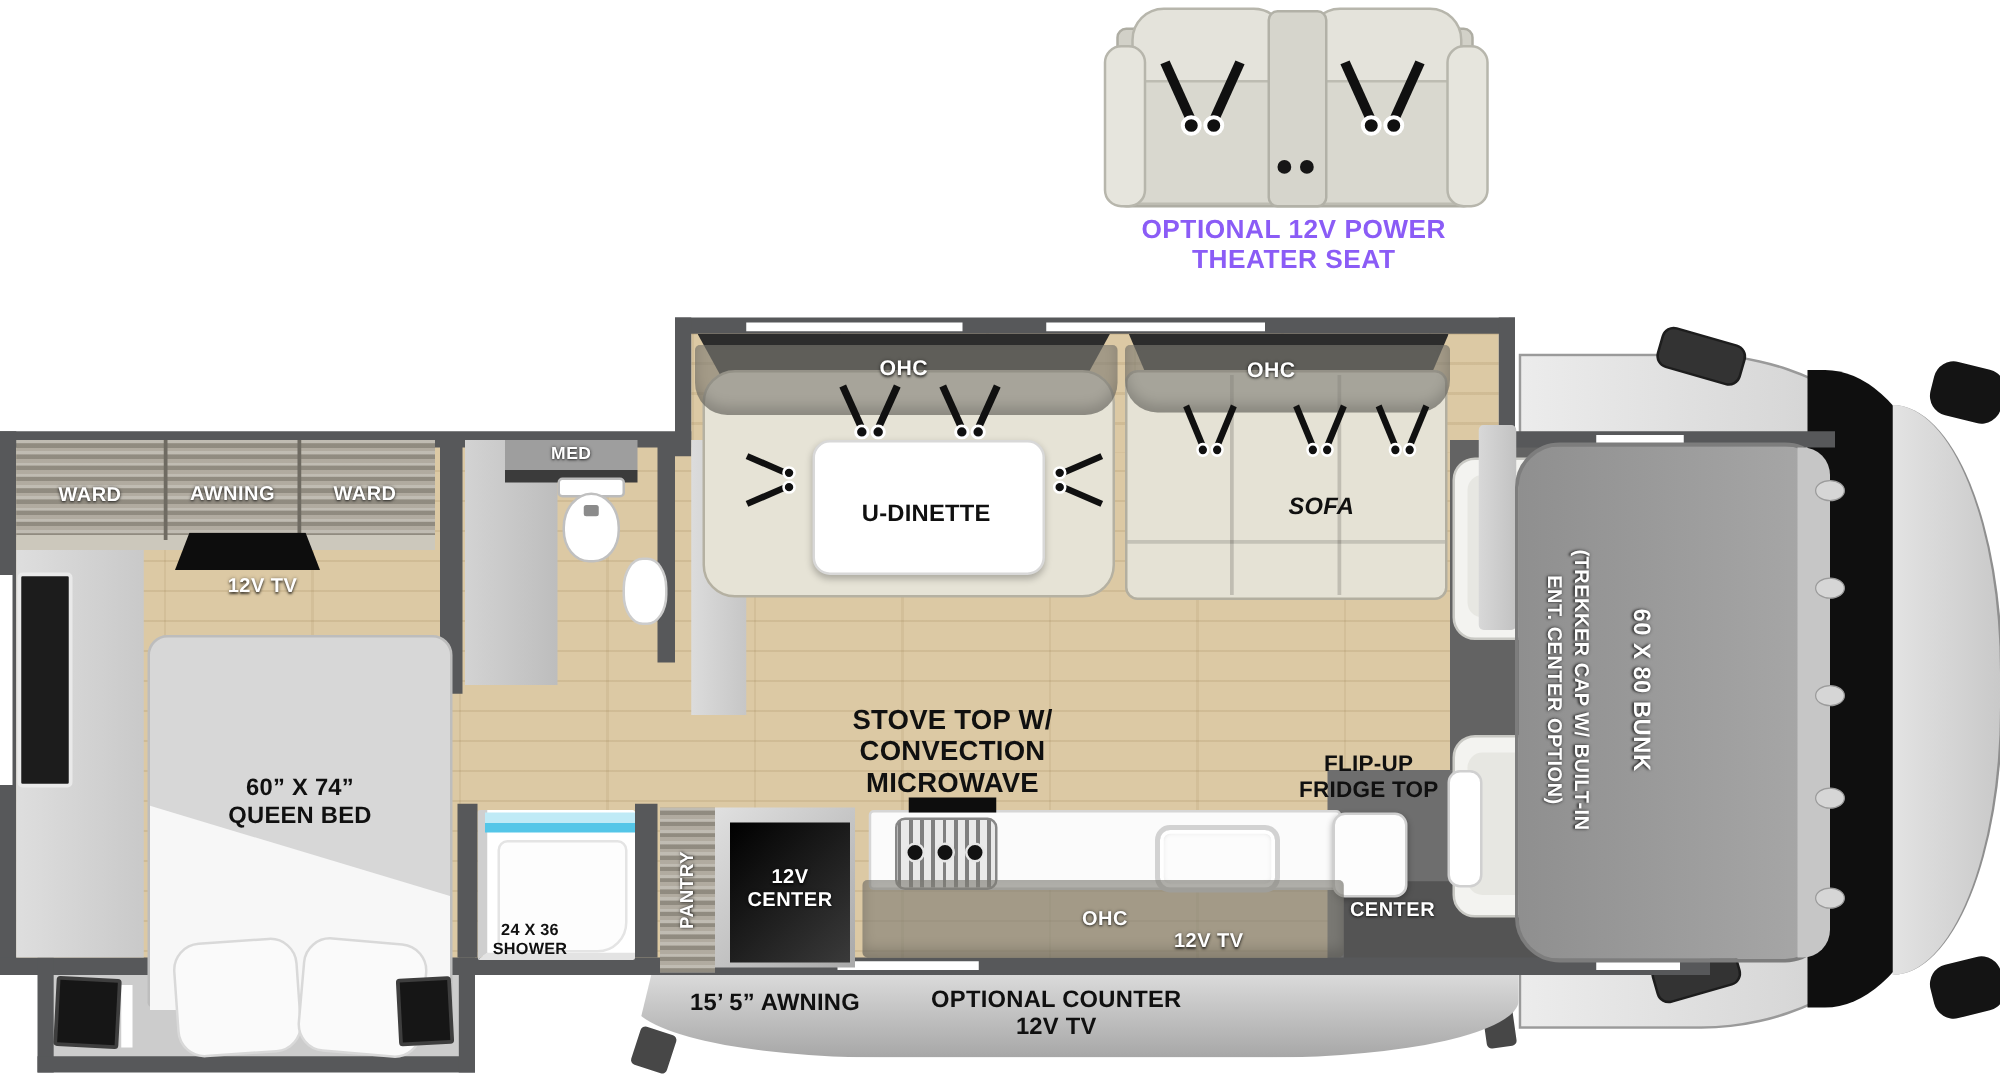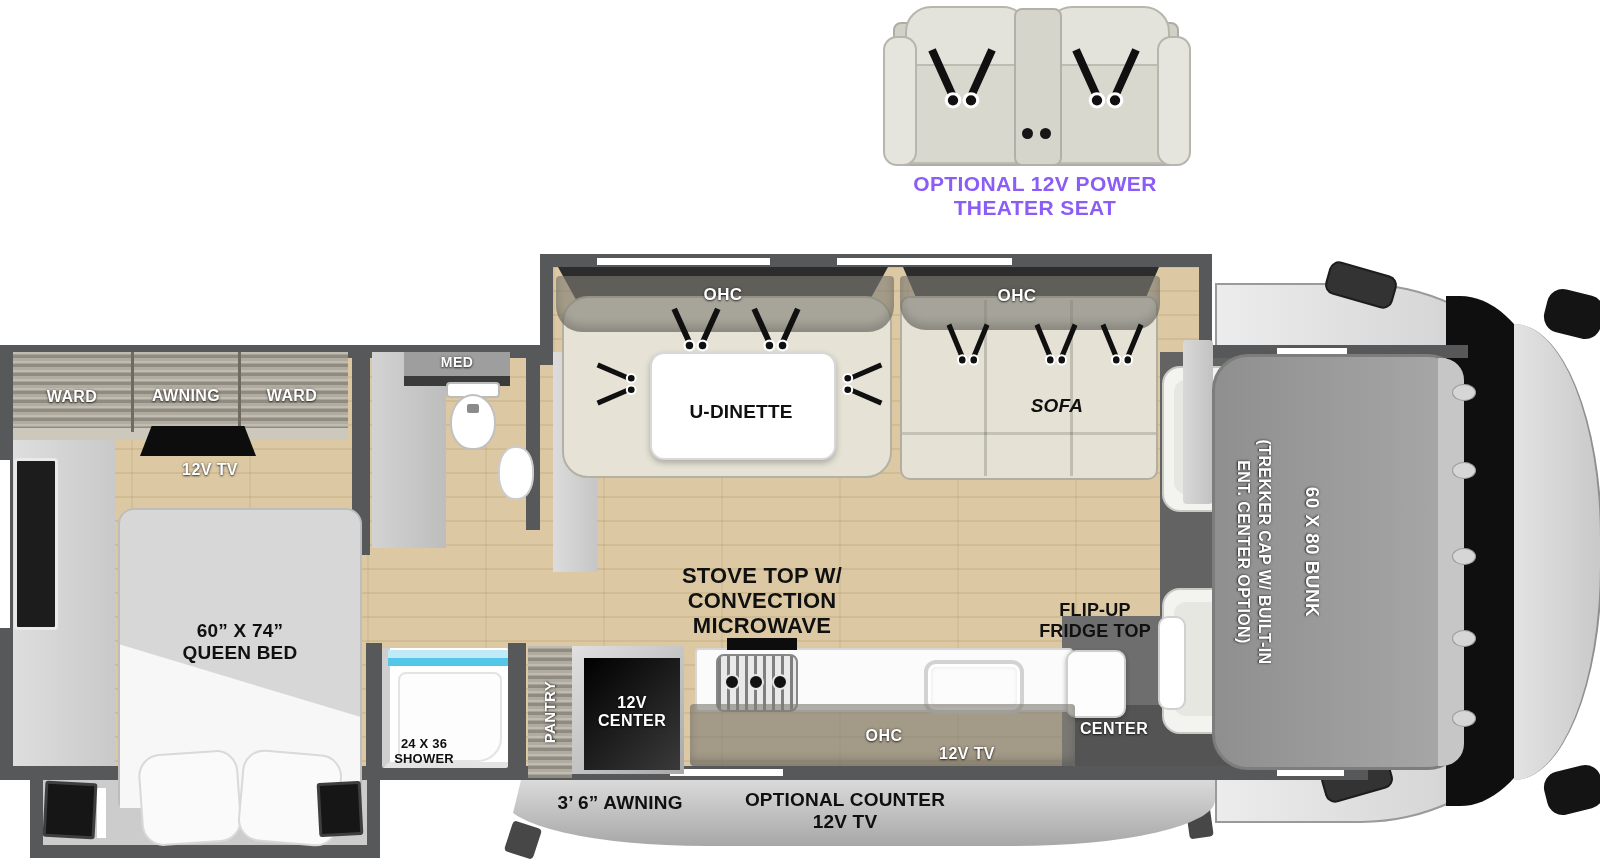--- a/index.html
+++ b/index.html
@@ -246,18 +246,18 @@
     <div class="a" style="left:1452px;top:710px;width:22px;height:15px;background:#d6d6d6;border:1px solid #9b9b9b;border-radius:50%;"></div>
     <div class="ctr lblw" style="left:1312px;top:552px;font-size:19px;transform:translate(-50%,-50%) rotate(90deg);white-space:nowrap;">60 X 80 BUNK</div>
     <div class="ctr lblw" style="left:1253px;top:552px;font-size:16px;line-height:1.3;transform:translate(-50%,-50%) rotate(90deg);">(TREKKER CAP W/ BUILT-IN
 ENT. CENTER OPTION)</div>
   </div>
 
   <div>
     <div class="a" style="left:508px;top:824px;width:30px;height:32px;background:#474747;transform:rotate(18deg);border-radius:4px;"></div>
     <div class="a" style="left:1186px;top:782px;width:24px;height:56px;background:#474747;transform:rotate(-8deg);border-radius:4px;"></div>
     <div class="a" style="left:505px;top:780px;width:710px;height:66px;background:linear-gradient(180deg,#dadada,#a7a7a7);border-radius:0 0 200px 200px / 0 0 46px 46px;clip-path:polygon(16px 0,100% 0,100% 100%,0 100%);"></div>
-    <div class="ctr lblk" style="left:620px;top:803px;font-size:19px;">3’ 6” AWNING</div>
+    <div class="ctr lblk" style="left:620px;top:803px;font-size:19px;">15’ 5” AWNING</div>
     <div class="ctr lblk" style="left:845px;top:811px;font-size:19px;">OPTIONAL COUNTER
 12V TV</div>
   </div>
 
 </div>
 
 </body></html>

